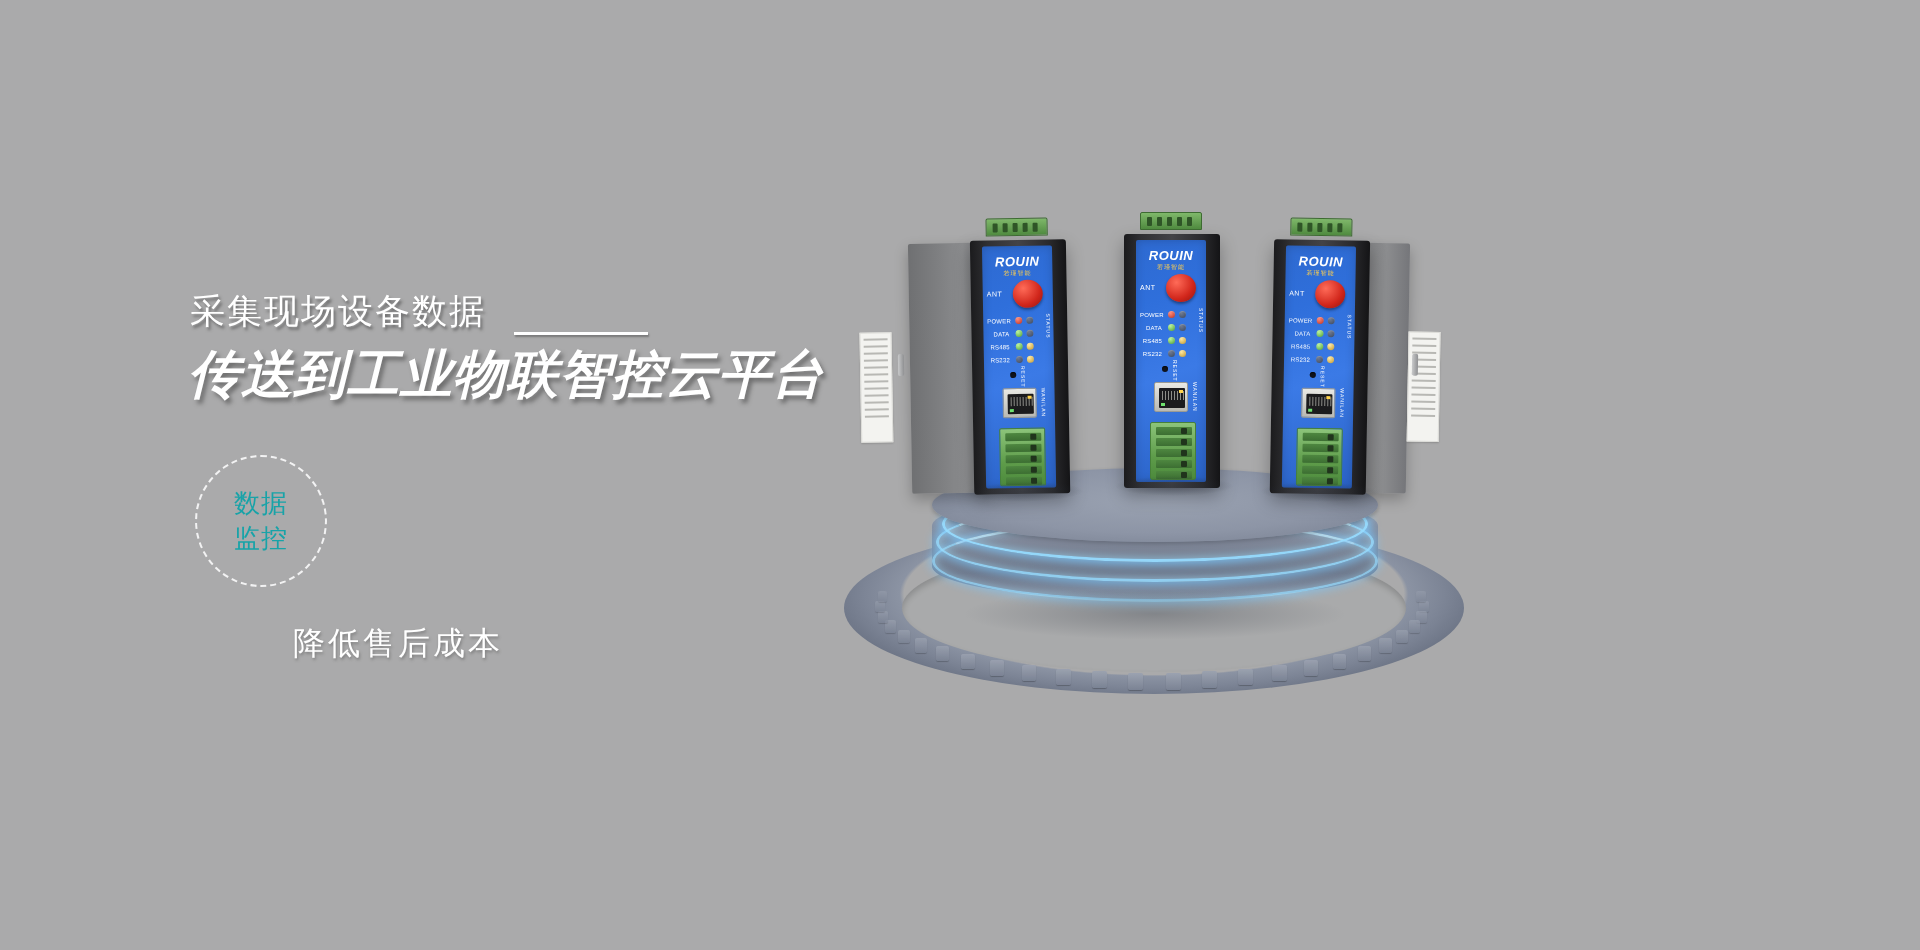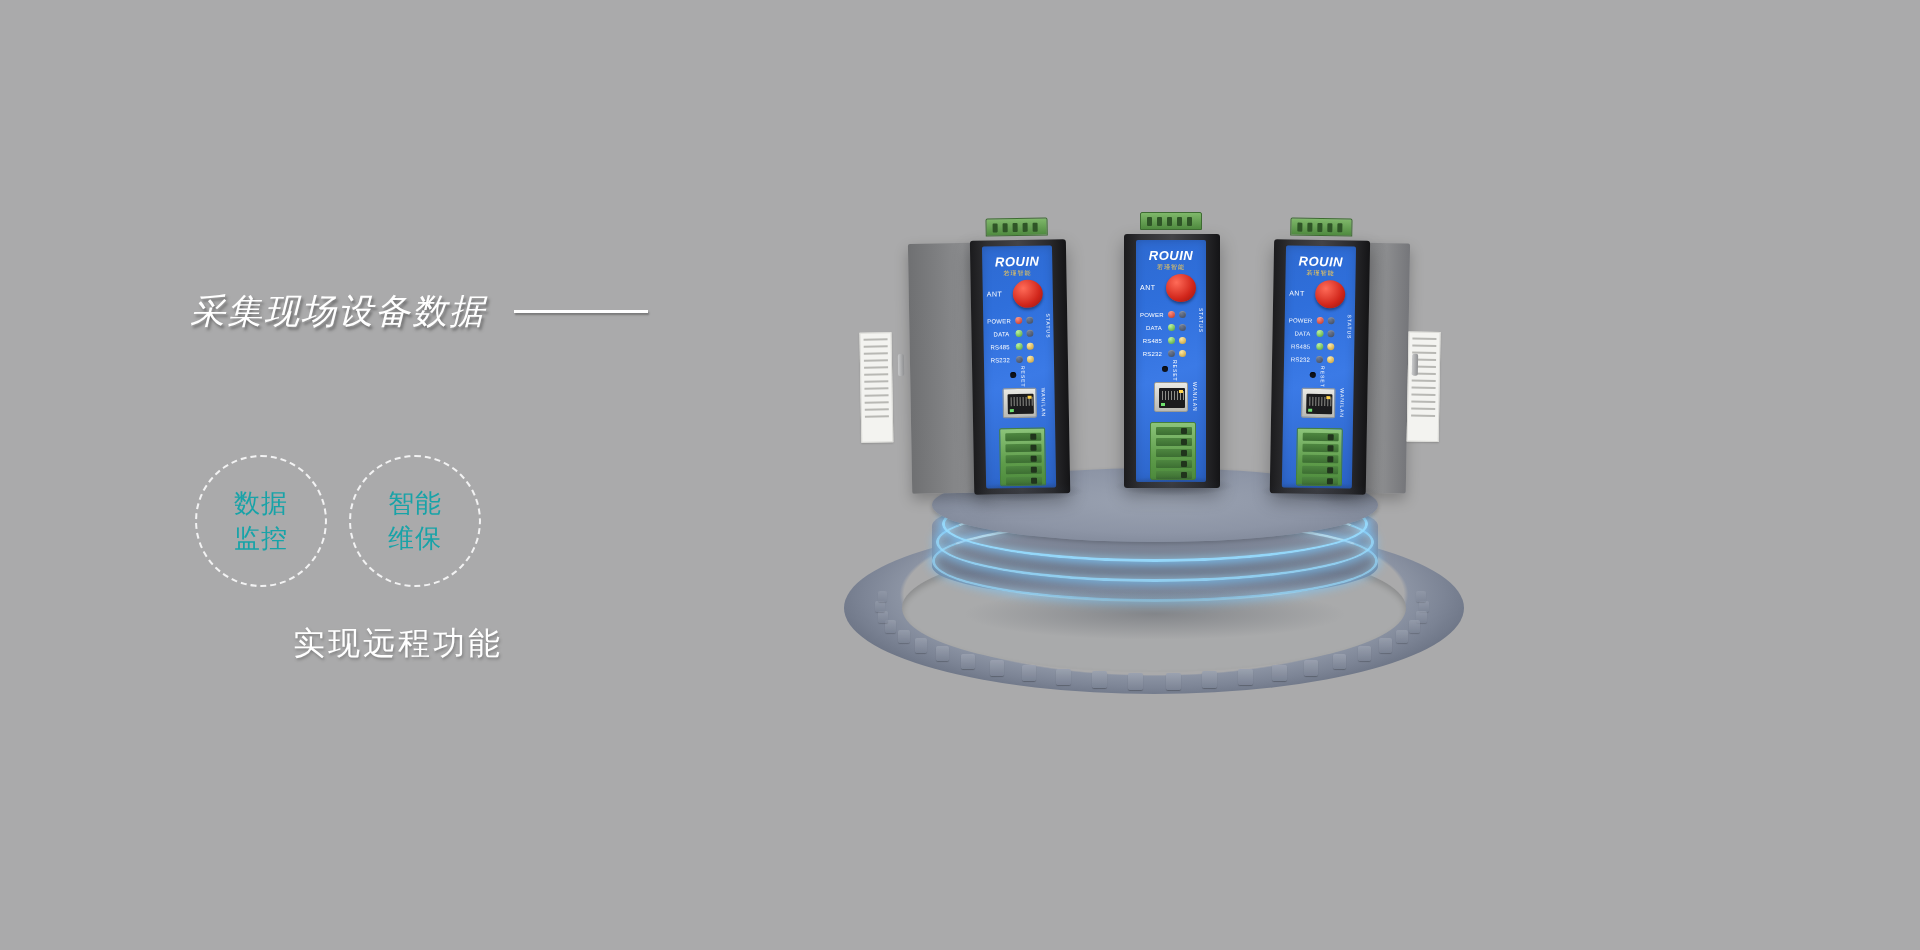--- a/index.html
+++ b/index.html
@@ -24,23 +24,22 @@
     position:absolute;
     left:0; top:0;
     width:900px; height:950px;
   }
 
   .eyebrow-row{
     position:absolute;
     left:190px;
     top:288px;
     display:flex;
-    align-items:center;
+    align-items:flex-end;
     gap:28px;
-    font-style:italic;
   }
   .eyebrow{
     font-size:35px;
     letter-spacing:2px;
     color:#ffffff;
     white-space:nowrap;
     text-shadow:2px 3px 3px rgba(60,60,60,.55);
   }
   .eyebrow-rule{
     width:134px;
@@ -442,33 +441,30 @@
 
 <div id="stage">
 
   <div id="copy">
 
     <div class="eyebrow-row">
       <div class="eyebrow">采集现场设备数据</div>
       <div class="eyebrow-rule"></div>
     </div>
 
+    <div class="headline">传送到工业物联智控云平台</div>
 
     <div id="circles">
       <div class="circle">
         <span>数据</span>
         <span>监控</span>
       </div>
-      <div class="circle">
-        <span>智能</span>
-        <span>维保</span>
-      </div>
     </div>
 
-    <div class="sub-head">实现远程功能</div>
+    <div class="sub-head">降低售后成本</div>
   </div>
 
   <div id="scene">
 
     <div class="pedestal">
       <div class="gear-ring">
         <div class="teeth" id="teeth">
             <div class="tooth" style="width: 10.05px; height: 11.15px; left: 575px; top: 79px; opacity: 0.55;"></div>
             <div class="tooth" style="width: 10.724px; height: 11.9466px; left: 572.467px; top: 88.804px; opacity: 0.61;"></div>
             <div class="tooth" style="width: 11.3855px; height: 12.7283px; left: 564.914px; top: 98.4254px; opacity: 0.67;"></div>

